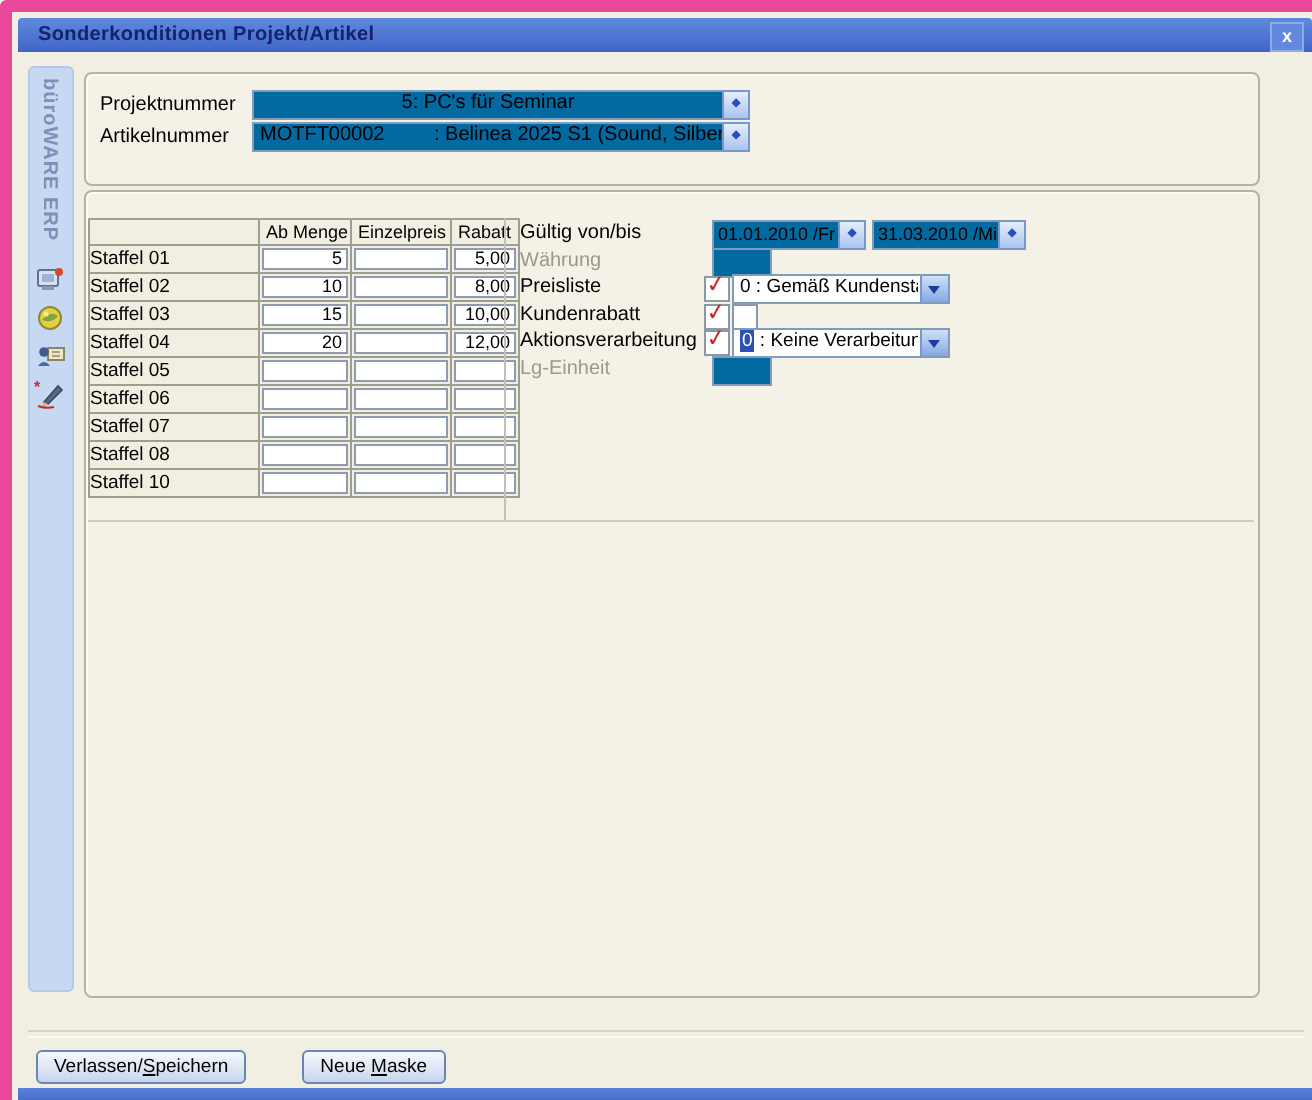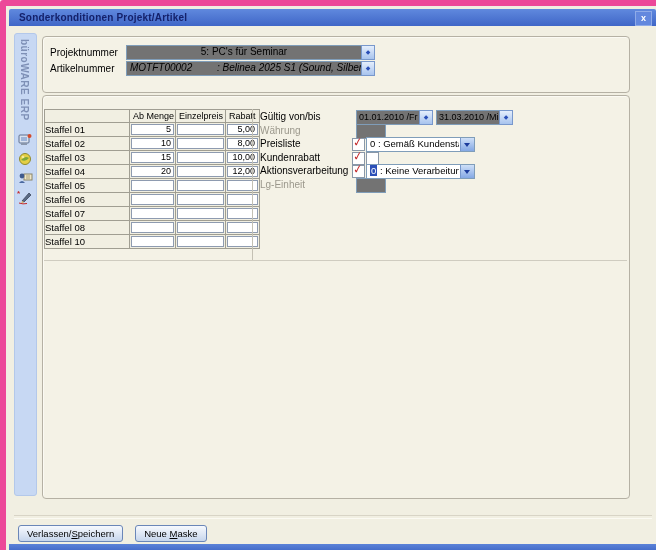--- a/index.html
+++ b/index.html
@@ -10,42 +10,42 @@
   .close-btn{position:absolute;right:4px;top:2px;width:15px;height:13px;background:#6388de;border:1px solid #8fabe8;color:#fff;font-size:9px;font-weight:bold;text-align:center;line-height:12px;cursor:default;}
   .bottomframe{position:absolute;left:3px;top:538px;width:647px;height:8px;background:linear-gradient(180deg,#5b82d8,#3f66c6);border-radius:0 0 2px 2px;}
   .sidebar{position:absolute;left:8px;top:27px;width:21px;height:461px;background:#c7d8f3;border:1px solid #b3c8ea;border-radius:3px;}
   .brand{position:absolute;left:4px;top:5px;writing-mode:vertical-rl;font-size:10px;font-weight:bold;color:#7e90b6;letter-spacing:.5px;white-space:nowrap;}
   .side-icon{position:absolute;left:2px;width:16px;height:16px;}
   .groupbox{position:absolute;border:1px solid #b5b1a4;border-radius:4px;background:#f4f2e6;box-shadow:inset 1px 1px 0 #fbfaf3;}
   .gb1{left:36px;top:30px;width:586px;height:55px;}
   .gb2{left:36px;top:89px;width:586px;height:402px;}
   .lbl{position:absolute;font-size:10px;color:#000;white-space:nowrap;}
   .lbl.dis{color:#9b988c;}
-  .field{position:absolute;background:#737373;border:1px solid #7f9db9;font-size:10px;line-height:12px;white-space:nowrap;overflow:hidden;}
+  .field{position:absolute;background:#0369a1;border:1px solid #7f9db9;font-size:10px;line-height:12px;white-space:nowrap;overflow:hidden;}
   .combo-val-center{text-align:center;}
   .spin{position:absolute;width:12px;background:linear-gradient(180deg,#e4eefc,#a8c4ee);border:1px solid #7898cc;text-align:center;cursor:default;}
   .spin .glyph{font-family:"DejaVu Sans",sans-serif;font-size:6px;color:#2a4fb8;line-height:12px;display:block;}
   .dd{position:absolute;background:#fff;border:1px solid #7f9db9;height:13px;font-size:9.5px;line-height:12px;white-space:nowrap;}
   .dd .dd-text{position:absolute;left:3px;top:0;right:15px;overflow:hidden;}
   .dd .dd-btn{position:absolute;right:0;top:0;width:13px;height:13px;background:linear-gradient(180deg,#cfe0f8,#84a8e4);border-left:1px solid #7898cc;}
   .dd .dd-btn .tri{position:absolute;left:3px;top:5px;width:0;height:0;border-left:3px solid transparent;border-right:3px solid transparent;border-top:4px solid #1c3c9c;}
   .cb{position:absolute;width:11px;height:11px;background:#fff;border:1px solid #8a98a8;}
   .cb .mark{display:none;position:absolute;left:0px;top:-4px;color:#c42b2b;font-size:12px;font-weight:bold;transform:rotate(-8deg);font-family:"DejaVu Sans",sans-serif;}
   .cb.checked .mark{display:block;}
   .sel-hl{background:#2c50b8;color:#fff;padding:0 1px;}
   table.staffel{position:absolute;left:38px;top:103px;border-collapse:collapse;font-size:9.5px;}
   table.staffel td,table.staffel th{border:1px solid #a09e92;padding:0;height:12px;}
   table.staffel th{background:#f1efe2;font-weight:normal;font-size:9px;text-align:left;padding-left:3px;}
   td.rowlabel{background:#f1efe2;padding-left:3px;font-size:9.5px;width:79px;margin-top:47px;}
   td.icell{background:#f1efe2;padding:0;}
   td.icell .ibox{margin:1px;border:1px solid #8e9bb0;background:#fff;height:9px;font-size:9px;line-height:9px;text-align:right;padding:0 2px;}
   .vdiv{position:absolute;left:246px;top:103px;width:1px;height:151px;background:#c4c1b4;}
   .hdiv{position:absolute;left:38px;top:254px;width:583px;height:1px;background:#cfccc0;}
   .groove{position:absolute;left:8px;top:509px;width:638px;height:2px;border-top:1px solid #d8d4c6;border-bottom:1px solid #fbfaf3;}
-  .btnrow{position:absolute;left:12px;top:519px;display:flex;gap:12px;}
+  .btnrow{position:absolute;left:12px;top:519px;display:flex;gap:28px;}
   .xpbtn{height:17px;padding:1px 8px 0 8px;font-size:9.5px;font-family:"Liberation Sans",sans-serif;background:linear-gradient(180deg,#f6f9fe,#dde6f4 55%,#c6d5ec);border:1px solid #6a86b8;border-radius:3px;line-height:14px;white-space:nowrap;cursor:default;}
   .mn{text-decoration:underline;}
   .datefield{font-size:9px;padding-left:2px;}
 </style>
 </head>
 <body>
 
 <div class="stage">
   <div class="win">
 
@@ -84,21 +84,21 @@
     </svg>
 
     <div class="groupbox gb1"></div>
     <span class="lbl" style="left:44px;top:41px;">Projektnummer</span>
     <div class="field combo-val-center" style="left:120px;top:39px;width:234px;height:13px;">5: PC's für Seminar</div>
     <div class="spin" style="left:355px;top:39px;height:13px;">
         <span class="glyph">◆</span>
       </div>
 
     <span class="lbl" style="left:44px;top:57px;text-align:center;">Artikelnummer</span>
-    <div class="field" style="left:120px;top:55px;width:234px;height:13px;font-style:italic;">
+    <div class="field" style="left:120px;top:55px;width:234px;height:13px;">
       <span style="position:absolute;left:3px;top:0;">MOTFT00002</span>
       <span style="position:absolute;left:90px;top:0;">: Belinea 2025 S1 (Sound, Silber)</span>
     </div>
     <div class="spin" style="left:355px;top:55px;height:13px;">
         <span class="glyph">◆</span>
       </div>
 
     <div class="groupbox gb2"></div>
 
     <table class="staffel">

